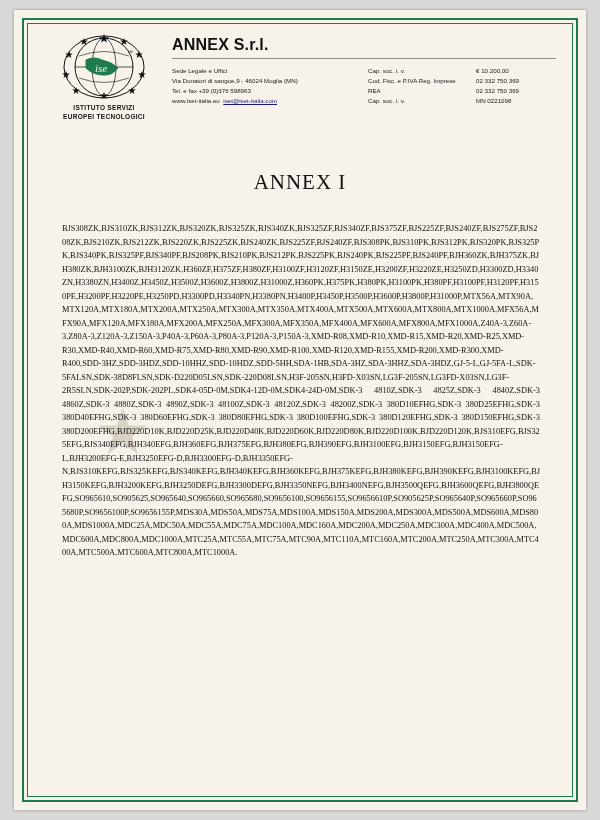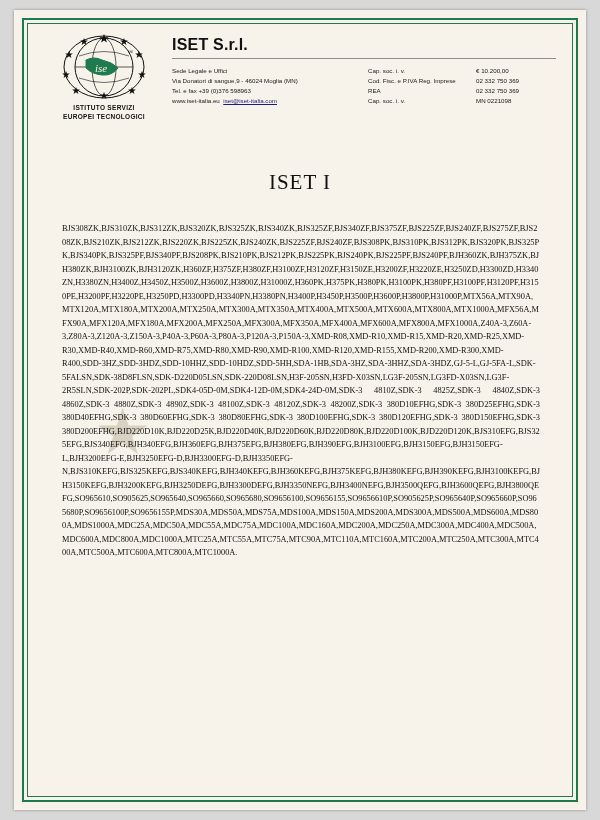--- a/index.html
+++ b/index.html
@@ -177,21 +177,21 @@
           <text x="66" y="20" font-family="Liberation Serif, serif" font-size="7" fill="#111">®</text>
         </svg>
       </div>
       <div class="logo-caption">
         <div>ISTITUTO SERVIZI</div>
         <div>EUROPEI TECNOLOGICI</div>
       </div>
     </div>
 
     <div class="company-block">
-      <div class="company-name">ISET S.r.l.</div>
+      <div class="company-name">ANNEX S.r.l.</div>
       <div class="rule"></div>
       <table class="info-table">
         <tbody>
             <tr>
           <td class="c1">Sede Legale e Uffici</td>
           <td class="c2">Cap. soc. i. v.</td>
           <td class="c3">€ 10.200,00</td>
         </tr>
         <tr>
           <td class="c1">Via Donatori di sangue,9 - 46024 Moglia (MN)</td>
@@ -206,16 +206,16 @@
         <tr>
           <td class="c1"><span>www.iset-italia.eu</span>&nbsp;&nbsp;<a href="#">iset@iset-italia.com</a></td>
           <td class="c2">Cap. soc. i. v.</td>
           <td class="c3">MN 0221098</td>
         </tr>
       </tbody>
         </table>
     </div>
   </div>
 
-  <div class="annex-title">ISET I</div>
+  <div class="annex-title">ANNEX I</div>
 
   <div class="codes">BJS308ZK,BJS310ZK,BJS312ZK,BJS320ZK,BJS325ZK,BJS340ZK,BJS325ZF,BJS340ZF,BJS375ZF,BJS225ZF,BJS240ZF,BJS275ZF,BJS208ZK,BJS210ZK,BJS212ZK,BJS220ZK,BJS225ZK,BJS240ZK,BJS225ZF,BJS240ZF,BJS308PK,BJS310PK,BJS312PK,BJS320PK,BJS325PK,BJS340PK,BJS325PF,BJS340PF,BJS208PK,BJS210PK,BJS212PK,BJS225PK,BJS240PK,BJS225PF,BJS240PF,BJH360ZK,BJH375ZK,BJH380ZK,BJH3100ZK,BJH3120ZK,H360ZF,H375ZF,H380ZF,H3100ZF,H3120ZF,H3150ZE,H3200ZF,H3220ZE,H3250ZD,H3300ZD,H3340ZN,H3380ZN,H3400Z,H3450Z,H3500Z,H3600Z,H3800Z,H31000Z,H360PK,H375PK,H380PK,H3100PK,H380PF,H3100PF,H3120PF,H3150PE,H3200PF,H3220PE,H3250PD,H3300PD,H3340PN,H3380PN,H3400P,H3450P,H3500P,H3600P,H3800P,H31000P,MTX56A,MTX90A,MTX120A,MTX180A,MTX200A,MTX250A,MTX300A,MTX350A,MTX400A,MTX500A,MTX600A,MTX800A,MTX1000A,MFX56A,MFX90A,MFX120A,MFX180A,MFX200A,MFX250A,MFX300A,MFX350A,MFX400A,MFX600A,MFX800A,MFX1000A,Z40A-3,Z60A-3,Z80A-3,Z120A-3,Z150A-3,P40A-3,P60A-3,P80A-3,P120A-3,P150A-3,XMD-R08,XMD-R10,XMD-R15,XMD-R20,XMD-R25,XMD-R30,XMD-R40,XMD-R60,XMD-R75,XMD-R80,XMD-R90,XMD-R100,XMD-R120,XMD-R155,XMD-R200,XMD-R300,XMD-R400,SDD-3HZ,SDD-3HDZ,SDD-10HHZ,SDD-10HDZ,SDD-5HH,SDA-1HB,SDA-3HZ,SDA-3HHZ,SDA-3HDZ,GJ-5-L,GJ-5FA-L,SDK-5FALSN,SDK-38D8FLSN,SDK-D220D05LSN,SDK-220D08LSN,H3F-205SN,H3FD-X03SN,LG3F-205SN,LG3FD-X03SN,LG3F-2R5SLN,SDK-202P,SDK-202PL,SDK4-05D-0M,SDK4-12D-0M,SDK4-24D-0M,SDK-3 4810Z,SDK-3 4825Z,SDK-3 4840Z,SDK-3 4860Z,SDK-3 4880Z,SDK-3 4890Z,SDK-3 48100Z,SDK-3 48120Z,SDK-3 48200Z,SDK-3 380D10EFHG,SDK-3 380D25EFHG,SDK-3 380D40EFHG,SDK-3 380D60EFHG,SDK-3 380D80EFHG,SDK-3 380D100EFHG,SDK-3 380D120EFHG,SDK-3 380D150EFHG,SDK-3 380D200EFHG,BJD220D10K,BJD220D25K,BJD220D40K,BJD220D60K,BJD220D80K,BJD220D100K,BJD220D120K,BJS310EFG,BJS325EFG,BJS340EFG,BJH340EFG,BJH360EFG,BJH375EFG,BJH380EFG,BJH390EFG,BJH3100EFG,BJH3150EFG,BJH3150EFG-L,BJH3200EFG-E,BJH3250EFG-D,BJH3300EFG-D,BJH3350EFG-N,BJS310KEFG,BJS325KEFG,BJS340KEFG,BJH340KEFG,BJH360KEFG,BJH375KEFG,BJH380KEFG,BJH390KEFG,BJH3100KEFG,BJH3150KEFG,BJH3200KEFG,BJH3250DEFG,BJH3300DEFG,BJH3350NEFG,BJH3400NEFG,BJH3500QEFG,BJH3600QEFG,BJH3800QEFG,SO965610,SO905625,SO965640,SO965660,SO965680,SO9656100,SO9656155,SO9656610P,SO905625P,SO965640P,SO965660P,SO965680P,SO9656100P,SO9656155P,MDS30A,MDS50A,MDS75A,MDS100A,MDS150A,MDS200A,MDS300A,MDS500A,MDS600A,MDS800A,MDS1000A,MDC25A,MDC50A,MDC55A,MDC75A,MDC100A,MDC160A,MDC200A,MDC250A,MDC300A,MDC400A,MDC500A,MDC600A,MDC800A,MDC1000A,MTC25A,MTC55A,MTC75A,MTC90A,MTC110A,MTC160A,MTC200A,MTC250A,MTC300A,MTC400A,MTC500A,MTC600A,MTC800A,MTC1000A.</div>
 </div>
 
 </body></html>

